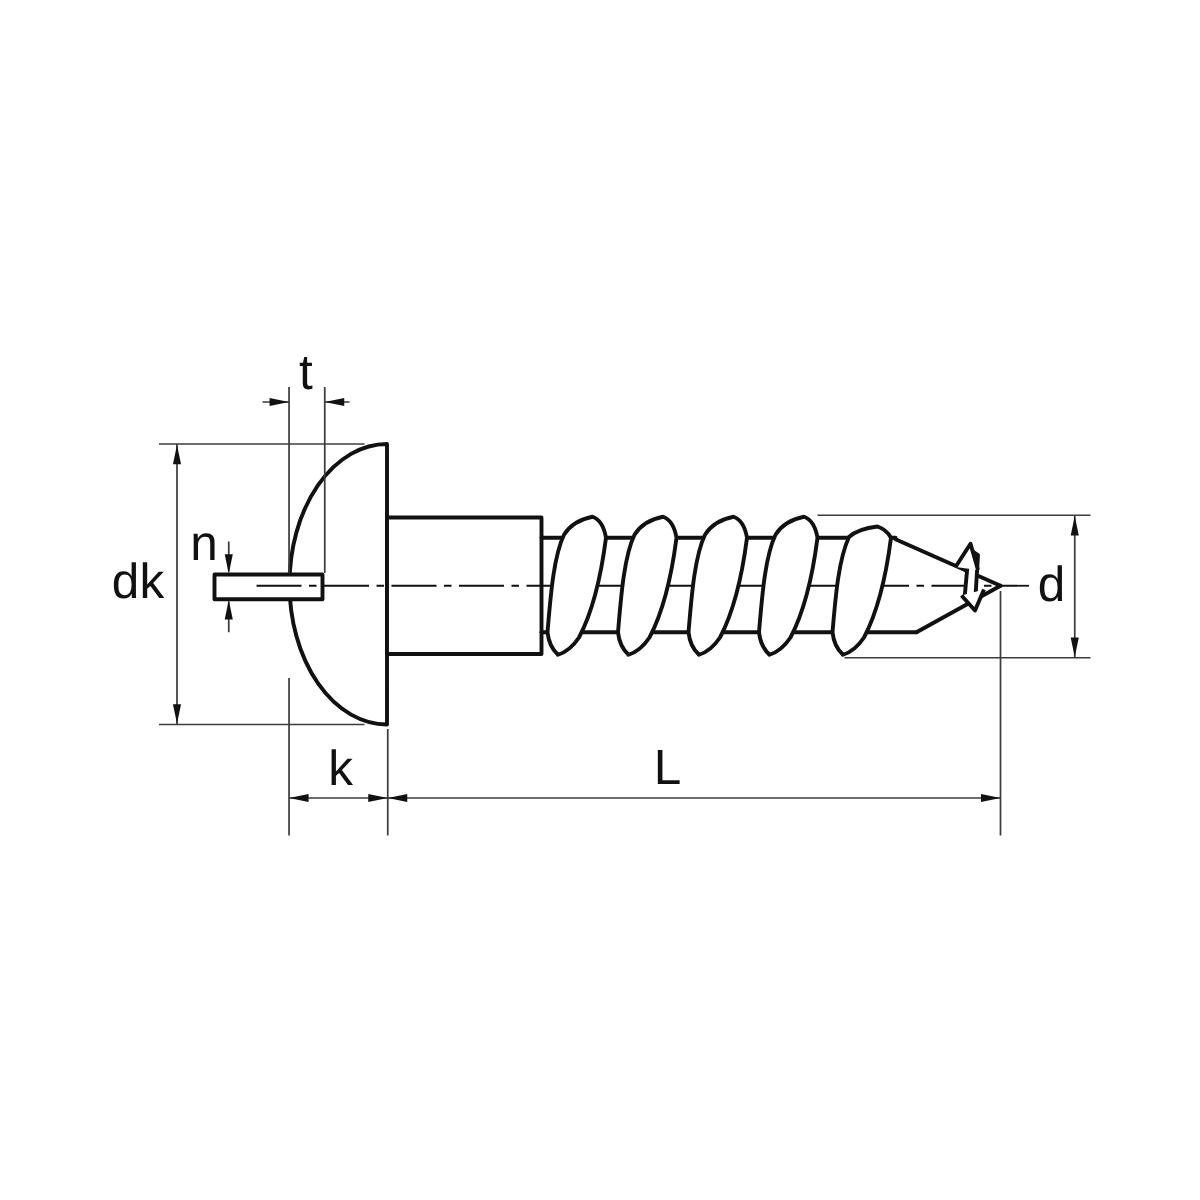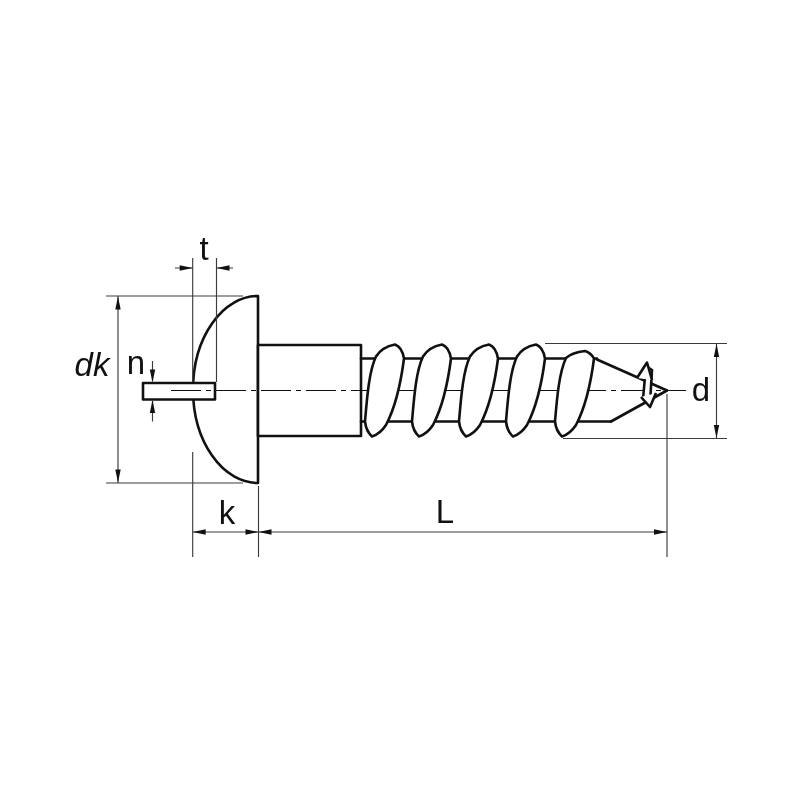--- a/index.html
+++ b/index.html
@@ -140,18 +140,18 @@
         <path class="dimline" d="M 716.5,343.5 V 438.5"></path>
         <path class="arrow" d="M 716.5,344 L 713.8,357 L 719.2,357 Z"></path>
         <path class="arrow" d="M 716.5,438 L 713.8,425 L 719.2,425 Z"></path>
       </g>
 
     </g>
   </svg>
 
   <div class="dim-label" style="left:204px; top:248px;">t</div>
   <div class="dim-label" style="left:136px; top:362px;">n</div>
-  <div class="dim-label" style="left:92px; top:364px;font-style:italic;">dk</div>
+  <div class="dim-label" style="left:92px; top:387px;">dk</div>
   <div class="dim-label" style="left:227px; top:512px;">k</div>
   <div class="dim-label" style="left:445px; top:511px;">L</div>
   <div class="dim-label" style="left:701px; top:389px;">d</div>
 
 </div>
 
 </body></html>

